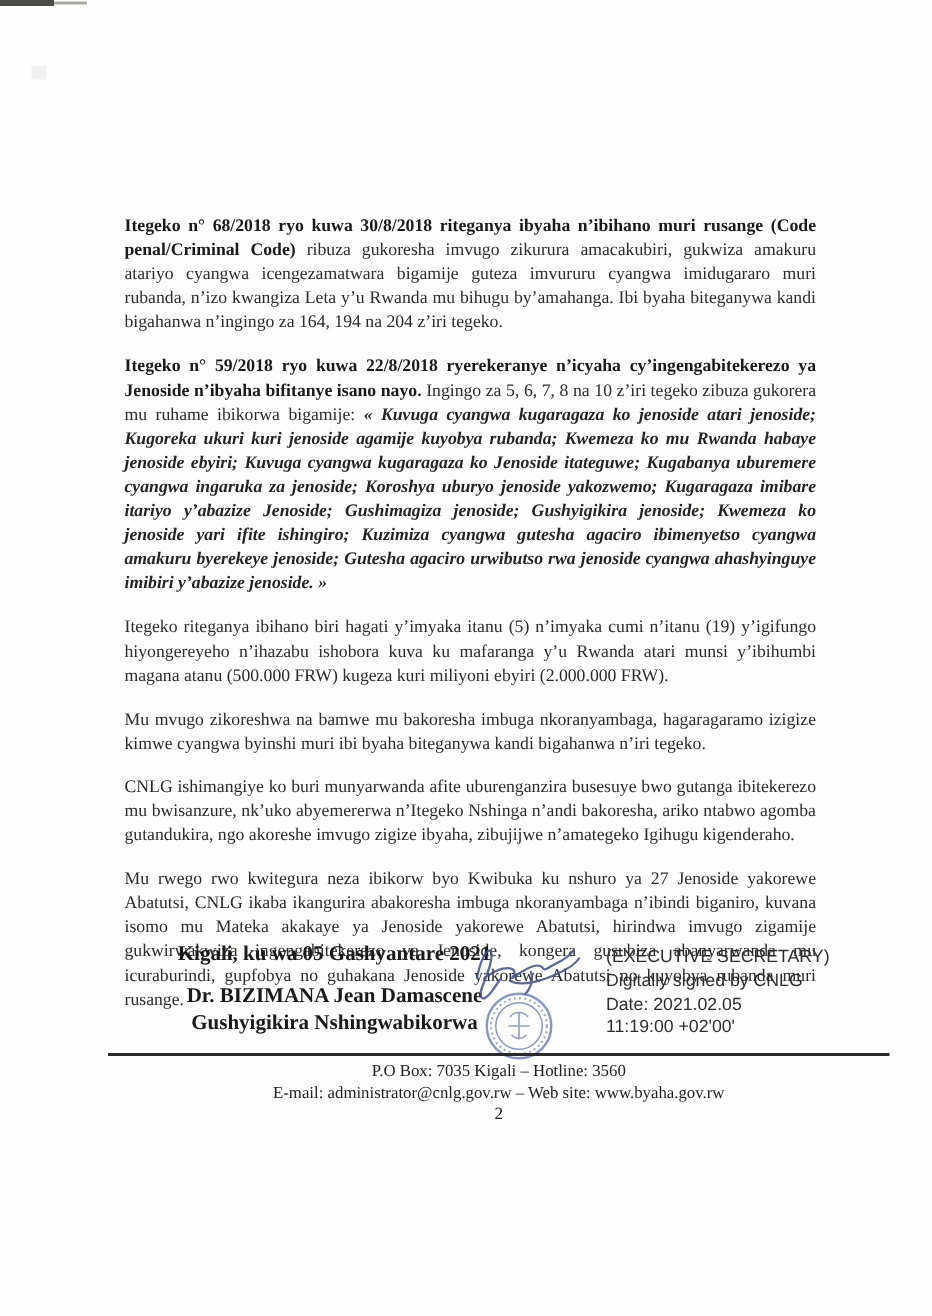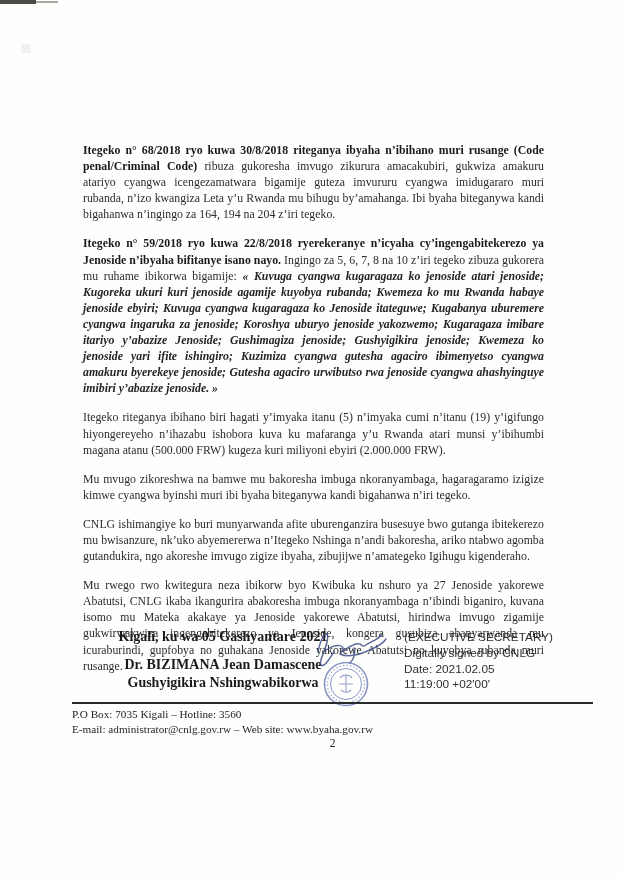--- a/index.html
+++ b/index.html
@@ -35,21 +35,21 @@
 
   .digsig{
     position:absolute;left:404px;top:630px;width:165px;
     font-family:"Liberation Sans", sans-serif;
     font-size:11.8px;line-height:15.8px;color:#2e2e2e;
   }
 
   .footer-rule{position:absolute;left:72px;top:702px;width:521px;height:2px;background:#2a2a2a;}
   .footer{
     position:absolute;left:72px;top:707px;width:521px;
-    text-align:left;font-size:11.2px;line-height:14.5px;color:#222;
+    text-align:center;font-size:11.2px;line-height:14.5px;color:#222;
   }
   .footer a-like, .footer .link{ color:#1f1f1f;cursor:pointer;}
   .page-number{
     position:absolute;left:72px;top:737px;width:521px;
     text-align:center;font-size:11.5px;color:#222;
   }
 </style>
 </head>
 <body>
 

